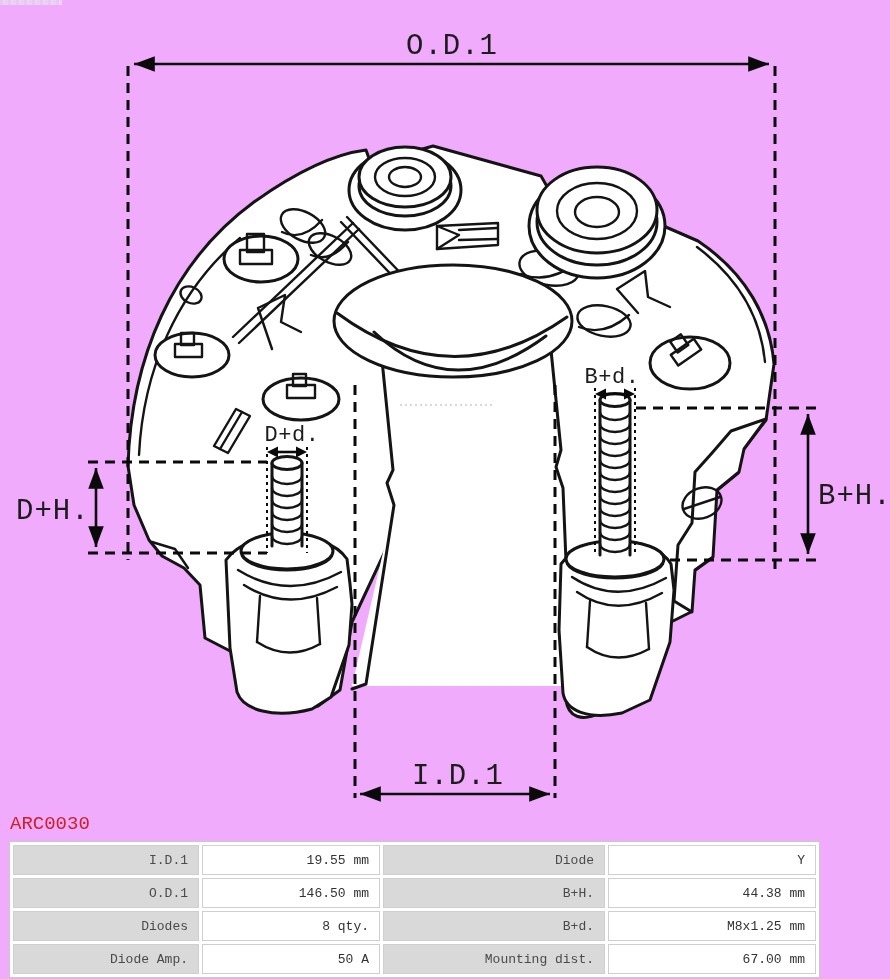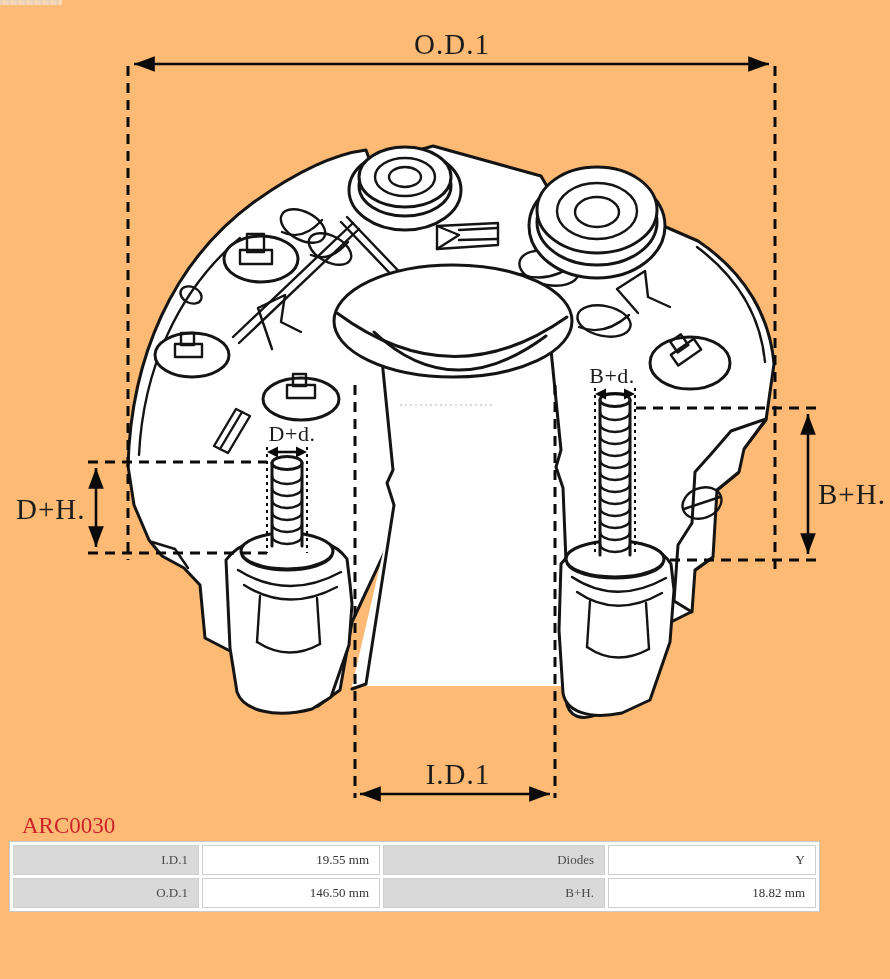--- a/index.html
+++ b/index.html
@@ -1,32 +1,32 @@
 <!DOCTYPE html>
 <html><head>
 <meta charset="utf-8">
 <style>
   html,body{margin:0;padding:0;background:#ffffff;}
-  #page{position:relative;width:890px;height:979px;background:#fdba74;overflow:hidden;
-        font-family:Liberation Serif, serif;}
+  #page{position:relative;width:890px;height:979px;background:#f0abfc;overflow:hidden;
+        font-family:Liberation Mono, monospace;}
   #corner-art{position:absolute;left:0;top:0;width:62px;height:5px;opacity:.55;
     background:repeating-linear-gradient(90deg,#dbe3ea 0 3px,#f6f1e4 3px 5px,#e7edf2 5px 8px);}
   svg{position:absolute;left:0;top:0;}
   .fw{fill:#ffffff;stroke:#141414;stroke-width:3;stroke-linejoin:round;}
   .ln{fill:none;stroke:#141414;stroke-width:3;stroke-linejoin:round;stroke-linecap:round;}
   .md{fill:none;stroke:#141414;stroke-width:2.4;stroke-linejoin:round;stroke-linecap:round;}
   .fill{fill:#ffffff;stroke:none;}
   .dash{fill:none;stroke:#0a0a0a;stroke-width:3;stroke-dasharray:10 7;}
   .dot{fill:none;stroke:#0a0a0a;stroke-width:2;stroke-dasharray:3 4;}
   .dim{fill:none;stroke:#0a0a0a;stroke-width:2.6;}
   .ah{fill:#0a0a0a;stroke:none;}
   .lbl{font-size:29px;fill:#1c1c1c;letter-spacing:1px;}
   .lbl-sm{font-size:22px;fill:#1c1c1c;letter-spacing:.5px;}
   .faint{fill:none;stroke:#c9cfc9;stroke-width:1.5;stroke-dasharray:2 3;}
-  #part-number{position:absolute;left:22px;top:813px;font-size:23px;color:#cc2229;}
+  #part-number{position:absolute;left:10px;top:813px;font-size:19px;color:#cc2229;}
   #spec{position:absolute;left:9px;top:841px;border-collapse:separate;border-spacing:3px;
         border:1px solid #c9c9c9;background:#fff;}
   #spec td{border:1px solid #cfcfcf;height:24px;padding:2px 10px;font-size:13px;
            text-align:right;vertical-align:middle;}
   #spec td.lbl-cell{background:#d9d9d9;color:#4a4a4a;}
   #spec td.val-cell{background:#ffffff;color:#333333;}
 </style>
 </head>
 <body>
 
@@ -233,24 +233,36 @@
     <colgroup>
       <col style="width:186px">
         <col style="width:178px">
         <col style="width:222px">
         <col style="width:208px">
     </colgroup>
     <tbody>
       <tr>
         <td class="lbl-cell">I.D.1</td>
         <td class="val-cell">19.55 mm</td>
-        <td class="lbl-cell">Diodes</td>
+        <td class="lbl-cell">Diode</td>
         <td class="val-cell">Y</td>
       </tr>
       <tr>
         <td class="lbl-cell">O.D.1</td>
         <td class="val-cell">146.50 mm</td>
         <td class="lbl-cell">B+H.</td>
-        <td class="val-cell">18.82 mm</td>
+        <td class="val-cell">44.38 mm</td>
+      </tr>
+      <tr>
+        <td class="lbl-cell">Diodes</td>
+        <td class="val-cell">8 qty.</td>
+        <td class="lbl-cell">B+d.</td>
+        <td class="val-cell">M8x1.25 mm</td>
+      </tr>
+      <tr>
+        <td class="lbl-cell">Diode Amp.</td>
+        <td class="val-cell">50 A</td>
+        <td class="lbl-cell">Mounting dist.</td>
+        <td class="val-cell">67.00 mm</td>
       </tr>
     </tbody>
   </table>
 </div>
 
 </body></html>

